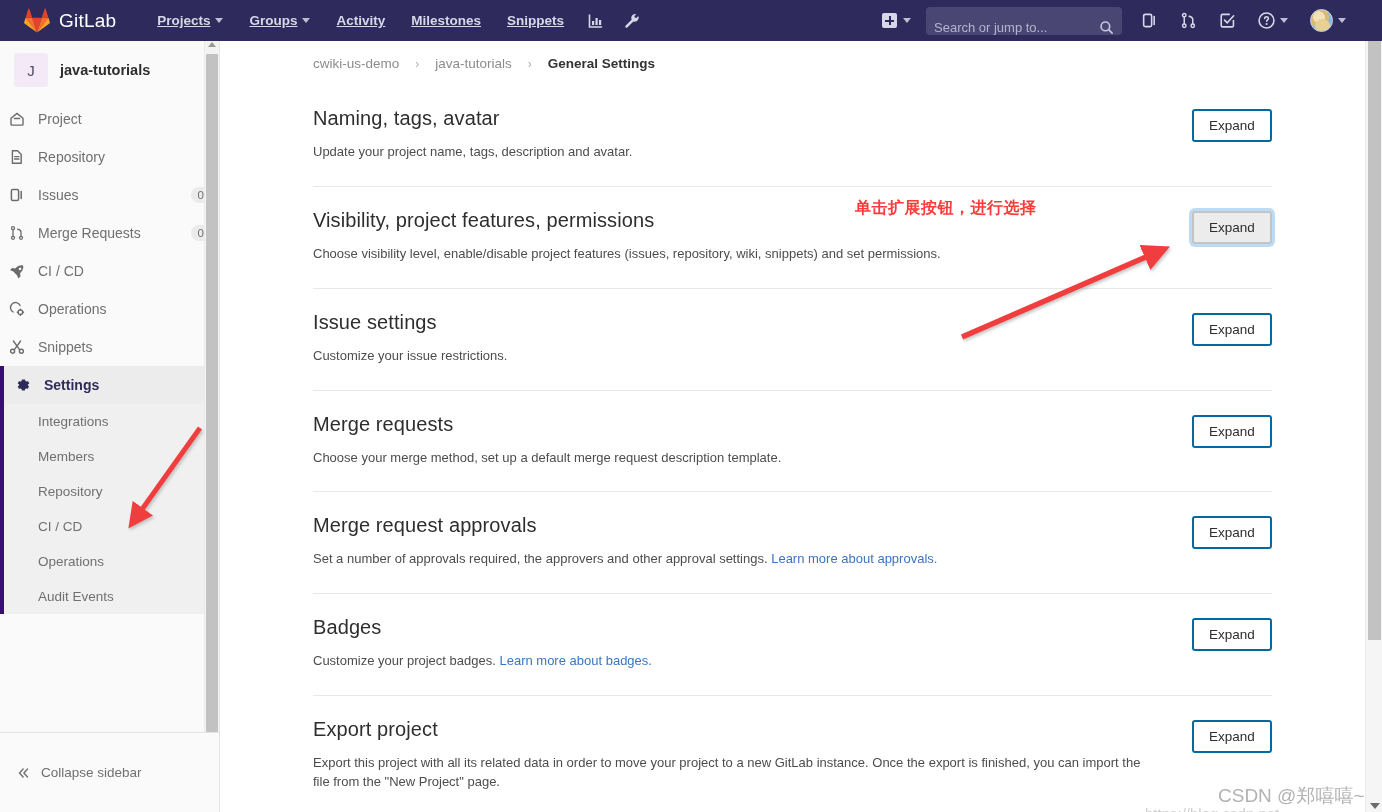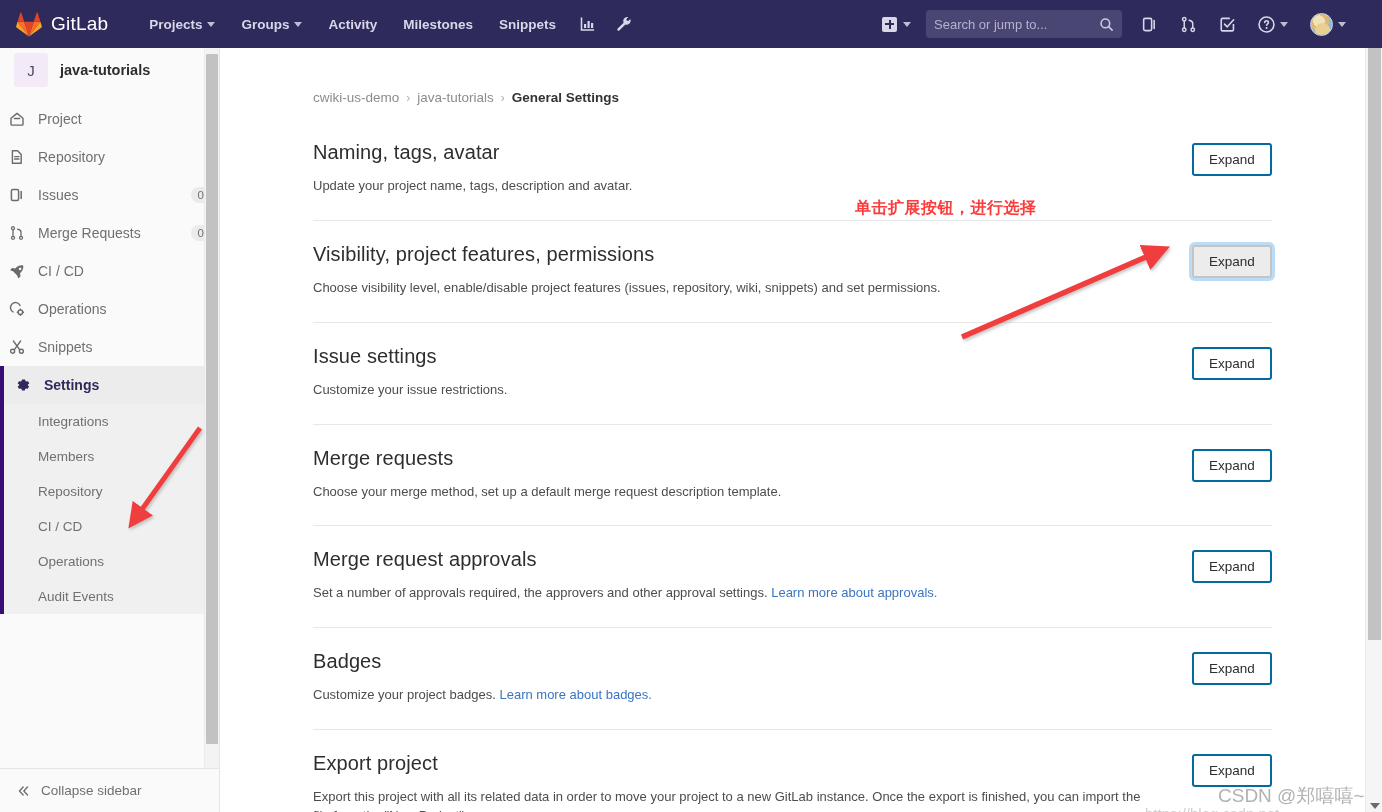--- a/index.html
+++ b/index.html
@@ -5,32 +5,33 @@
   * { box-sizing: border-box; margin: 0; padding: 0; }
   html, body {
     width: 1382px; height: 812px;
     font-family: "Liberation Sans", sans-serif;
     background: #fff; overflow: hidden;
   }
   #app { position: relative; width: 1382px; height: 812px; }
 
   
   .navbar {
-    position: absolute; top: 0; left: 0; width: 1382px; height: 48px;
+    position: absolute; top: 0; left: 0; width: 1382px; height: 41px;
     background: #2e2a5c; display: flex; align-items: center;
     z-index: 50;
+    padding-left: 8px;
   }
   .nav-brand { display: flex; align-items: center; padding-left: 16px; gap: 9px; }
   .nav-logo { width: 26px; height: 25px; }
   .nav-brand-text { color: #fff; font-size: 19px; letter-spacing: .2px; }
   .nav-links { display: flex; align-items: center; margin-left: 28px; gap: 0; }
   .nav-link {
     color: #d8d7e8; font-size: 13.5px; font-weight: bold;
     padding: 10px 13px; display: flex; align-items: center; gap: 5px;
-    cursor: pointer; white-space: nowrap;
+    cursor: pointer; white-space: nowrap; text-decoration: underline;
   }
   .caret { width: 0; height: 0; border-left: 4px solid transparent;
            border-right: 4px solid transparent; border-top: 5px solid currentColor;
            display: inline-block; opacity: .85; }
   .nav-icon-btn {
     color: #d8d7e8; padding: 8px 10px; display: flex; align-items: center;
     cursor: pointer;
   }
   .nav-right {
     margin-left: auto; display: flex; align-items: center; padding-right: 30px; gap: 2px;
@@ -39,21 +40,21 @@
               padding: 7px 9px; cursor: pointer; }
   .plus-sq { width: 15px; height: 15px; border-radius: 2px; background: #d8d7e8;
              position: relative; }
   .plus-sq::before, .plus-sq::after {
     content: ""; position: absolute; background: #2e2a5c;
   }
   .plus-sq::before { left: 6.5px; top: 3px; width: 2px; height: 9px; }
   .plus-sq::after { left: 3px; top: 6.5px; width: 9px; height: 2px; }
   .searchbox {
     width: 196px; height: 28px; background: #4a4673; border-radius: 4px;
-    display: flex; align-items: center; padding: 0 8px; margin: 0 7px 0 4px;
+    display: flex; align-items: flex-end; padding: 0 8px; margin: 0 7px 0 4px;
     position: relative; cursor: text;
   }
   .searchbox input {
     background: transparent; border: 0; outline: none; color: #fff;
     font-size: 13px; width: 100%; font-family: inherit;
   }
   .searchbox input::placeholder { color: #b5b2d0; }
   .search-ico { position: absolute; right: 8px; color: #c9c6e0; display:flex; }
   .avatar-wrap { display: flex; align-items: center; gap: 5px; cursor: pointer;
                  padding: 4px 6px 4px 10px; color:#d8d7e8;}
@@ -102,21 +103,21 @@
   .sb-item.active .sb-ico { color: #2e2a5c; }
   .sb-sub {
     background: #f0f0f0; border-left: 4px solid #380d75;
   }
   .sb-subitem {
     padding: 10px 14px 10px 34px; font-size: 13.5px; color: #707070;
     cursor: pointer;
   }
   .sb-subitem.current { color: #2e2a5c; font-weight: bold; background: #e6e6e6; }
   .sb-collapse {
-    border-top: 1px solid #e5e5e5; padding: 14px 16px; display: flex;
+    border-top: 1px solid #e5e5e5; padding: 32px 16px; display: flex;
     align-items: center; gap: 10px; color: #707070; font-size: 13.5px;
     cursor: pointer; background: #fafafa;
   }
   
   .sb-track {
     position: absolute; top: 0; right: 0; width: 15px; height: 100%;
     background: #f3f3f3; border-left: 1px solid #ececec;
   }
   .sb-arrow-up {
     position: absolute; top: 2px; left: 3px; width: 0; height: 0;
@@ -127,22 +128,22 @@
     position: absolute; top: 14px; left: 1px; width: 12px; height: 690px;
     background: #c2c2c2; border-radius: 1px;
   }
 
   
   .main {
     position: absolute; top: 40px; left: 220px; width: 1145px; height: 772px;
     background: #fff; overflow: hidden;
   }
   .breadcrumb {
-    display: flex; align-items: center; gap: 7px; padding: 16px 0 0 93px;
-    font-size: 13.5px; color: #8c8c8c; margin-top: 34px;
+    display: flex; align-items: center; gap: 16px; padding: 16px 0 0 93px;
+    font-size: 13.5px; color: #8c8c8c;
   }
   .breadcrumb .bc-link { color: #8c8c8c; cursor: pointer; }
   .breadcrumb .bc-sep { color: #b0b0b0; font-size: 12px; }
   .breadcrumb .bc-current { color: #333; font-weight: bold; }
 
   .sections { padding: 22px 0 0 93px; width: 1052px; }
   .section {
     display: flex; align-items: flex-start; padding: 22px 0 24px 0;
     border-bottom: 1px solid #e8e8e8; position: relative;
   }

